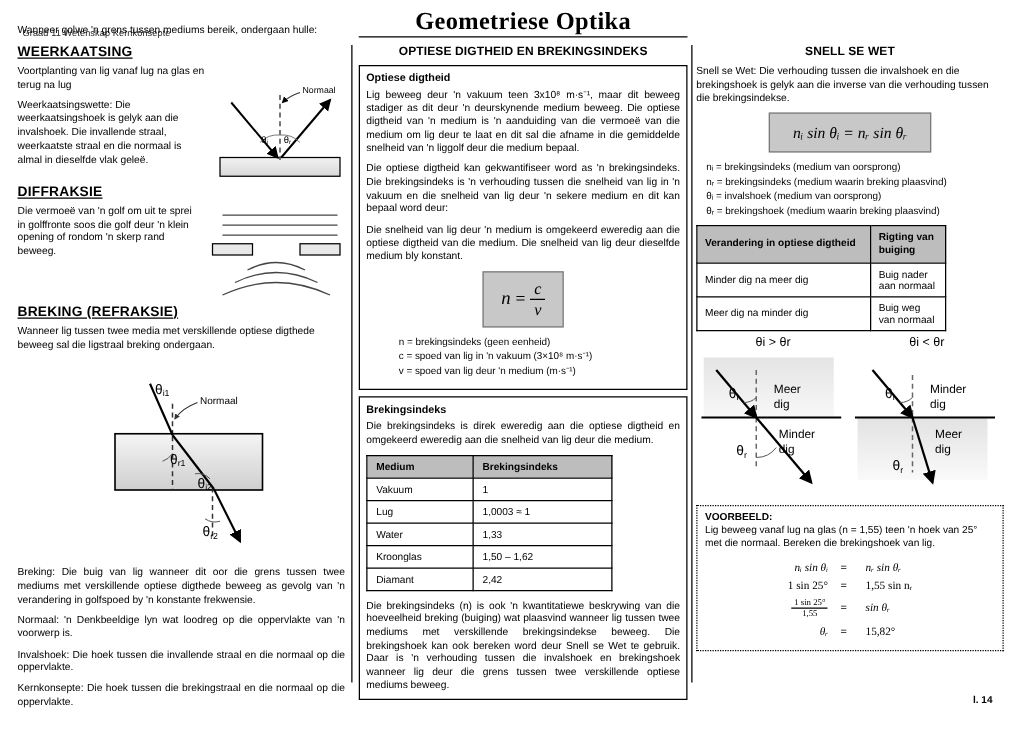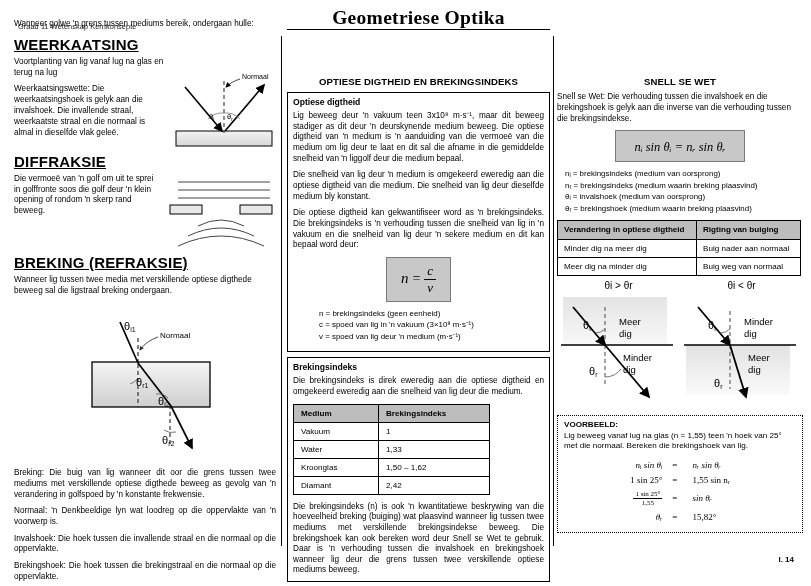--- a/index.html
+++ b/index.html
@@ -28,28 +28,27 @@
   .title{
     position:absolute;left:287px;top:8px;width:263px;text-align:center;
     font-family:"Liberation Serif", serif;
     font-size:19.5px;font-weight:bold;letter-spacing:.3px;
     border-bottom:1.6px solid #000;padding-bottom:1px;line-height:1.05;
   }
 
   .subhead{
     text-align:center;font-size:9.6px;font-weight:bold;letter-spacing:.1px;
     margin-bottom:5px;
-    margin-top:40px;
   }
 
   
   p.t{font-size:8.2px;line-height:1.3;margin:0 0 6px 0;text-align:justify;}
   p.tl{font-size:8.2px;line-height:1.32;margin:0 0 6px 0;}
   .b{font-weight:normal;}
-  .hdr-u{font-size:15px;font-weight:bold;text-decoration:underline;margin:0 0 4px 0;letter-spacing:.2px;}
+  .hdr-u{font-size:11px;font-weight:bold;text-decoration:underline;margin:0 0 4px 0;letter-spacing:.2px;}
   .sec-b{font-size:8.6px;font-weight:bold;margin:0 0 4px 0;}
 
   
   .boxed{border:1.4px solid #000;padding:4px 5px 3px 5px;margin-bottom:5px;}
 
   
   .fbox{
     background:#c8c8c8;border:1.5px solid #7a7a7a;
     display:inline-block;padding:5px 14px;
     font-family:"Liberation Serif", serif;
@@ -65,21 +64,21 @@
 
   
   table.dt{border-collapse:collapse;font-size:8.1px;}
   table.dt th{
     background:#bdbdbd;border:1.1px solid #000;font-weight:bold;
     padding:4px 7px;text-align:left;
   }
   table.dt td{border:1.1px solid #000;padding:4px 7px;text-align:left;}
   .tcenter{text-align:center;margin:5px 0 7px 0;}
 
-  table.rt{border-collapse:collapse;font-size:8.1px;width:244px;}
+  table.rt{border-collapse:collapse;font-size:8.1px;width:200px;}
   table.rt th{background:#bdbdbd;border:1.1px solid #000;font-weight:bold;padding:4px 6px;text-align:left;line-height:1.25;}
   table.rt td{border:1.1px solid #000;padding:4px 6px;text-align:left;}
 
   
   .example{
     border:1.6px dotted #000;padding:4px 6px 5px 6px;font-size:8.1px;line-height:1.3;
   }
   .example .eh{font-weight:bold;}
   .mathtbl{margin:7px auto 2px auto;border-collapse:collapse;font-family:"Liberation Serif", serif;font-size:9px;}
   .mathtbl td{padding:1.5px 5px;vertical-align:middle;}
@@ -205,32 +204,32 @@
         <text x="118" y="103" font-size="11" font-family="Liberation Sans, sans-serif">θ<tspan font-size="7" dy="2">i2</tspan></text>
         <path d="M124,128 A14,14 0 0,0 136,130" stroke="#555" stroke-width=".8" fill="none"></path>
         <text x="122" y="142" font-size="11" font-family="Liberation Sans, sans-serif">θ<tspan font-size="7" dy="2">r2</tspan></text>
       </svg>
     </div>
 
     <div>
       <p class="t"><span class="b">Breking:</span><span> Die buig van lig wanneer dit oor die grens tussen twee mediums met verskillende optiese digthede beweeg as gevolg van 'n verandering in golfspoed by 'n konstante frekwensie.</span></p>
       <p class="t"><span class="b">Normaal:</span><span> 'n Denkbeeldige lyn wat loodreg op die oppervlakte van 'n voorwerp is.</span></p>
       <p class="t"><span class="b">Invalshoek:</span><span> Die hoek tussen die invallende straal en die normaal op die oppervlakte.</span></p>
-      <p class="t"><span class="b">Brekingshoek:</span><span> Die hoek tussen die brekingstraal en die normaal op die oppervlakte.</span></p>
+      <p class="t"><span class="b">Kernkonsepte:</span><span> Die hoek tussen die brekingstraal en die normaal op die oppervlakte.</span></p>
     </div>
   </div>
 
   <div class="col-mid">
     <div class="subhead">OPTIESE DIGTHEID EN BREKINGSINDEKS</div>
 
     <div class="boxed">
       <div class="sec-b">Optiese digtheid</div>
       <p class="t">Lig beweeg deur 'n vakuum teen 3x10⁸ m·s⁻¹, maar dit beweeg stadiger as dit deur 'n deurskynende medium beweeg. Die optiese digtheid van 'n medium is 'n aanduiding van die vermoeë van die medium om lig deur te laat en dit sal die afname in die gemiddelde snelheid van 'n liggolf deur die medium bepaal.</p>
+      <p class="t">Die optiese digtheid kan gekwantifiseer word as 'n brekingsindeks. Die brekingsindeks is 'n verhouding tussen die snelheid van lig in 'n vakuum en die snelheid van lig deur 'n sekere medium en dit kan bepaal word deur:</p>
       <p class="t">Die snelheid van lig deur 'n medium is omgekeerd eweredig aan die optiese digtheid van die medium. Die snelheid van lig deur dieselfde medium bly konstant.</p>
-      <p class="t">Die optiese digtheid kan gekwantifiseer word as 'n brekingsindeks. Die brekingsindeks is 'n verhouding tussen die snelheid van lig in 'n vakuum en die snelheid van lig deur 'n sekere medium en dit kan bepaal word deur:</p>
 
       <div class="fwrap">
         <span class="fbox">
           <span style="font-size:15px;font-style:italic;">n</span>
           <span style="font-size:14px;">=</span>
           <span class="frac" style="font-size:13px;">
             <span class="num">c</span>
             <span class="den">v</span>
           </span>
         </span>
@@ -252,20 +251,24 @@
           <thead>
             <tr>
               <th style="width:70px;">Medium</th>
               <th style="width:96px;">Brekingsindeks</th>
             </tr>
           </thead>
           <tbody>
             <tr>
                 <td>Vakuum</td>
                 <td>1</td>
+              </tr>
+            <tr>
+                <td>Lug</td>
+                <td>1,0003 ≈ 1</td>
               </tr>
             <tr>
                 <td>Water</td>
                 <td>1,33</td>
               </tr>
             <tr>
                 <td>Kroonglas</td>
                 <td>1,50 – 1,62</td>
               </tr>
             <tr>

